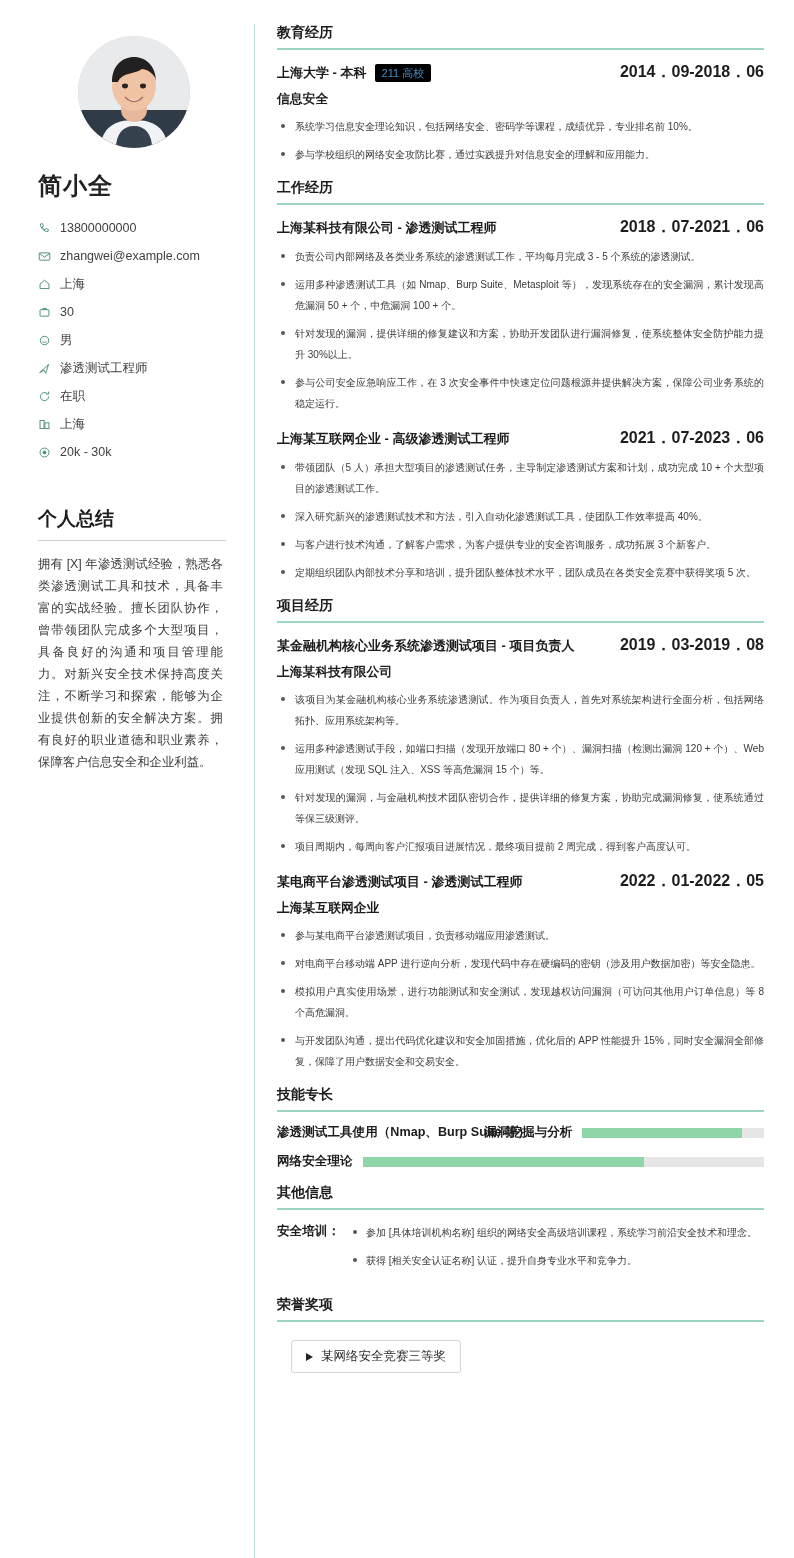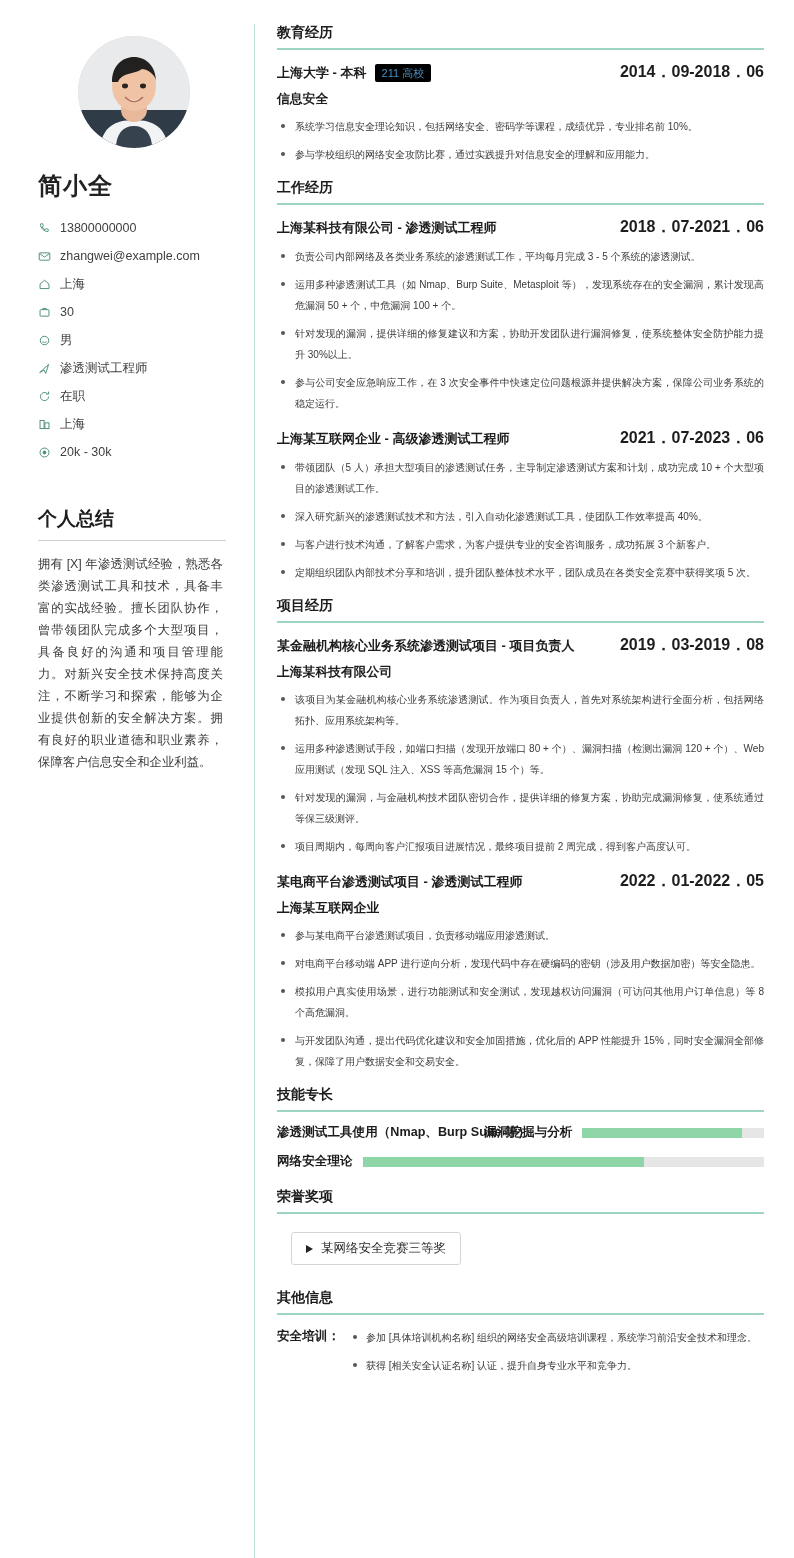--- a/index.html
+++ b/index.html
@@ -481,39 +481,39 @@
       </div>
 
       <div class="skill-row">
         <span class="skill-name">网络安全理论</span>
         <span class="skill-bar" style="max-width:418px;">
           <span class="skill-fill" id="sk2" style="width: 70%;"></span>
         </span>
       </div>
     </div>
 
-    <div class="sec" style="margin-top:18px;">
-      <div class="sec-head">荣誉奖项</div>
-      <div class="sec-rule"></div>
-      <div style="padding:6px 0 10px 0;">
-        <span class="honor">
-          <span class="tri"></span>
-          <span>某网络安全竞赛三等奖</span>
-        </span>
-      </div>
-    </div>
-
     <div class="sec" style="margin-top:14px;">
       <div class="sec-head">其他信息</div>
       <div class="sec-rule"></div>
       <div class="other-row">
         <div class="other-label">安全培训：</div>
         <div class="other-body">
           <ul class="bullets">
             <li>参加 [具体培训机构名称] 组织的网络安全高级培训课程，系统学习前沿安全技术和理念。</li>
             <li class="indent2">获得 [相关安全认证名称] 认证，提升自身专业水平和竞争力。</li>
           </ul>
         </div>
       </div>
     </div>
 
+    <div class="sec" style="margin-top:18px;">
+      <div class="sec-head">荣誉奖项</div>
+      <div class="sec-rule"></div>
+      <div style="padding:6px 0 10px 0;">
+        <span class="honor">
+          <span class="tri"></span>
+          <span>某网络安全竞赛三等奖</span>
+        </span>
+      </div>
+    </div>
+
   </div>
 </div>
 
 </body></html>

